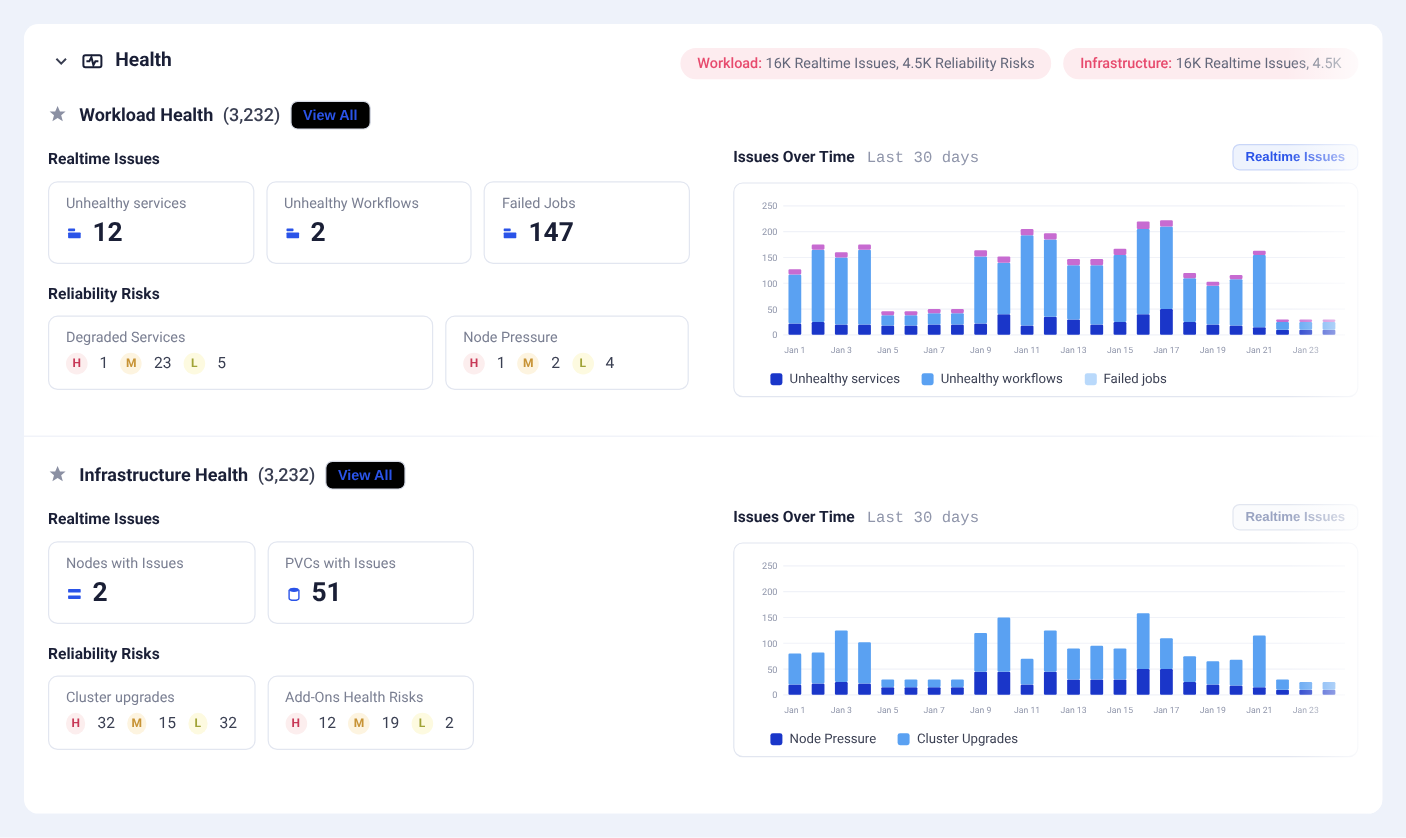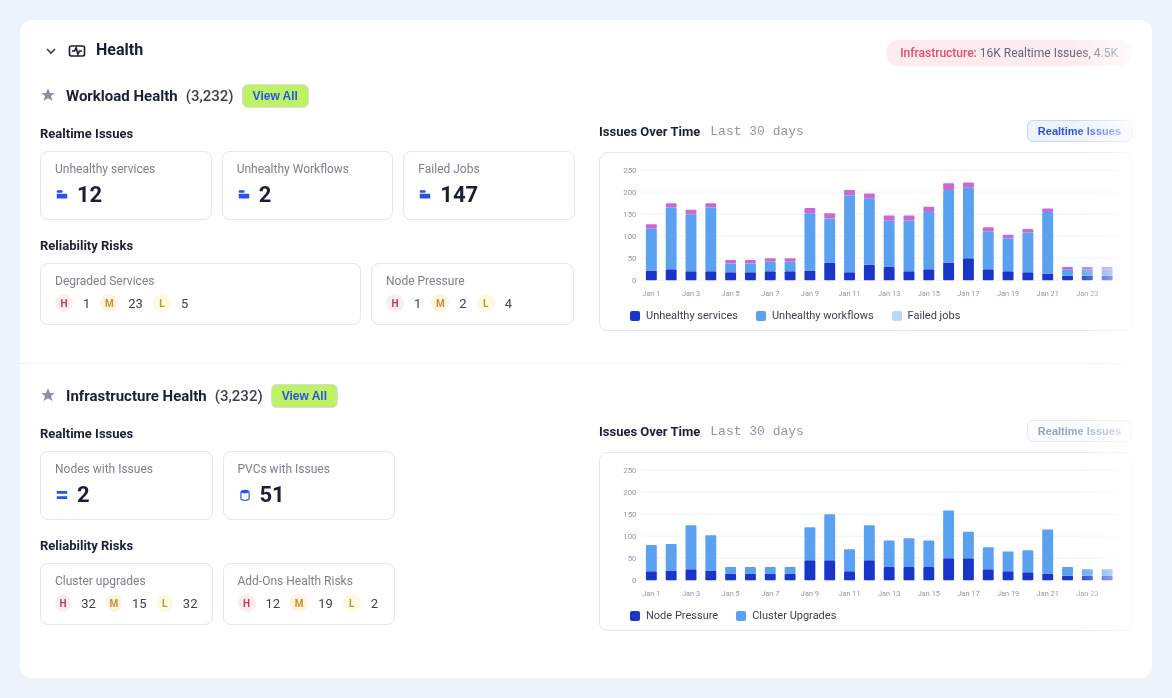--- a/index.html
+++ b/index.html
@@ -50,29 +50,29 @@
   gap: 8px;
   margin-bottom: 12px;
 }
 .star-icon { width: 18px; height: 18px; color: #8b90a3; }
 .section-title {
   font-size: 15px; font-weight: 700; color: #1a1f36;
 }
 .count { font-weight: 500; color: #3a3f52; }
 .view-all-btn {
   border: 1px solid #d6dae5;
-  background: #bef264;
+  background: #000000;
   color: #2a53e8;
   font-size: 12px;
   font-weight: 600;
   padding: 4px 10px;
   border-radius: 6px;
   cursor: pointer;
 }
-.body-row { display: flex; gap: 24px; }
+.body-row { display: flex; gap: 36px; }
 .left-col { flex: 0 0 535px; }
 .right-col { flex: 1; min-width: 0; }
 .subhead {
   font-size: 13px; font-weight: 700; color: #1a1f36;
   margin: 6px 0 10px 0;
 }
 .cards { display: flex; gap: 10px; margin-bottom: 18px; }
 .card {
   border: 1px solid #e2e6f0;
   border-radius: 8px;
@@ -141,20 +141,24 @@
         </svg>
     </span>
     <span class="health-icon">
       <svg viewBox="0 0 24 24" width="20" height="20" fill="none" stroke="#1a1f36" stroke-width="2">
         <rect x="3" y="6" width="18" height="12" rx="2"></rect>
         <polyline points="6 12 9 12 11 8 13 16 15 12 18 12"></polyline>
       </svg>
     </span>
     <span class="page-title">Health</span>
     <div class="header-pills">
+      <div class="pill">
+        <span class="pill-label">Workload:</span>
+        <span>16K Realtime Issues, 4.5K Reliability Risks</span>
+      </div>
       <div class="pill">
         <span class="pill-label">Infrastructure:</span>
         <span>16K Realtime Issues, 4.5K</span>
       </div>
     </div>
   </div>
 
   <div class="section-row">
     <span class="star-icon">
       <svg viewBox="0 0 24 24" width="16" height="16" fill="#8b90a3">

